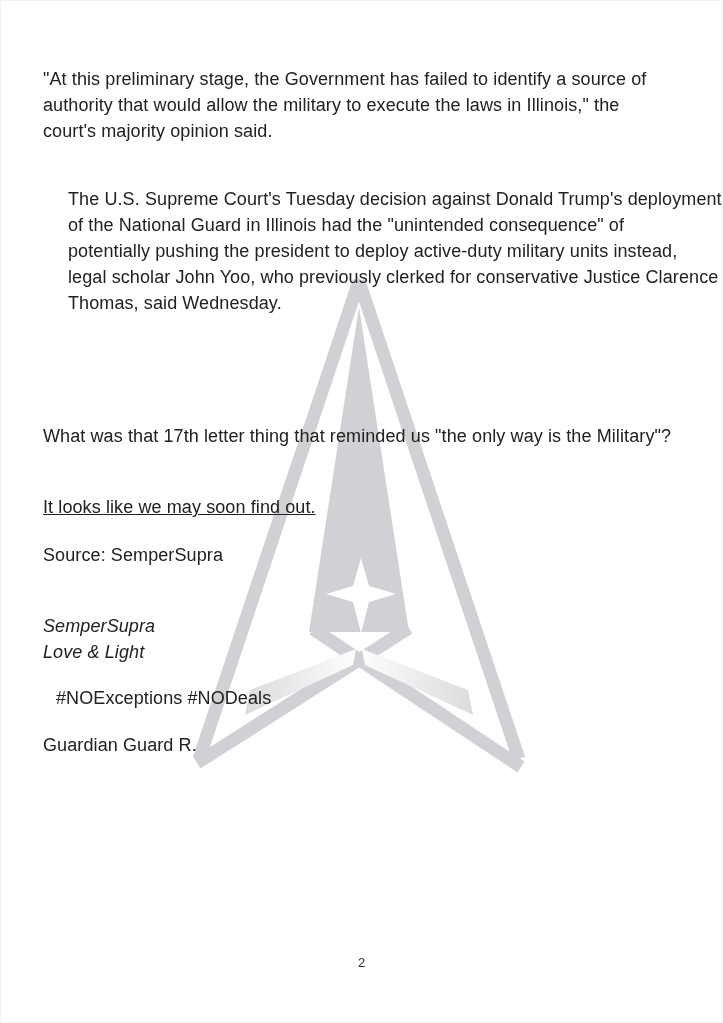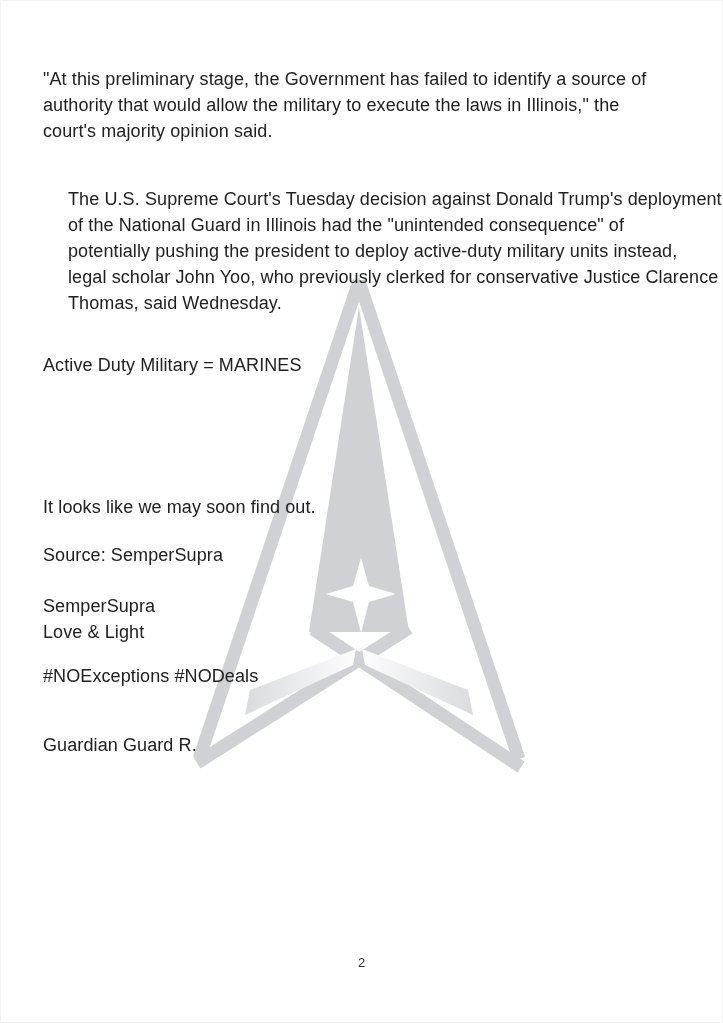--- a/index.html
+++ b/index.html
@@ -31,24 +31,24 @@
     white-space: pre;
     font-size: 18px;
     line-height: 26px;
     color: #212121;
     letter-spacing: 0.1px;
   }
   .p-preliminary { top: 66px; }
   .p-supreme     { top: 186px; margin-left: 25px; }
   .p-marines     { top: 352px; }
   .p-question    { top: 423px; }
-  .p-findout     { top: 494px; }
+  .p-findout     { top: 494px; text-decoration: underline; }
   .p-source      { top: 542px; }
-  .p-signoff     { top: 593px; }
-  .p-hashtags    { top: 663px; }
+  .p-signoff     { top: 613px; font-style: italic; }
+  .p-hashtags    { top: 685px; margin-left: 13px; }
   .p-guardian    { top: 732px; }
   .footer {
     position: absolute;
     left: 0;
     top: 955px;
     width: 100%;
     text-align: center;
     font-size: 13px;
     color: #2e2e2e;
   }
@@ -91,21 +91,21 @@
   </div>
 
   <div class="para p-preliminary">"At this preliminary stage, the Government has failed to identify a source of
 authority that would allow the military to execute the laws in Illinois," the
 court's majority opinion said.</div>
   <div class="para p-supreme">The U.S. Supreme Court's Tuesday decision against Donald Trump's deployment
 of the National Guard in Illinois had the "unintended consequence" of
 potentially pushing the president to deploy active-duty military units instead,
 legal scholar John Yoo, who previously clerked for conservative Justice Clarence
 Thomas, said Wednesday.</div>
-  <div class="para p-marines">Active Duty Military = MARINES</div>
+  <div class="para p-question">What was that 17th letter thing that reminded us "the only way is the Military"?</div>
   <div class="para p-findout">It looks like we may soon find out.</div>
   <div class="para p-source">Source: SemperSupra</div>
   <div class="para p-signoff">SemperSupra
 Love &amp; Light</div>
   <div class="para p-hashtags">#NOExceptions #NODeals</div>
   <div class="para p-guardian">Guardian Guard R.</div>
 
   <div class="footer">2</div>
 
 </div>

